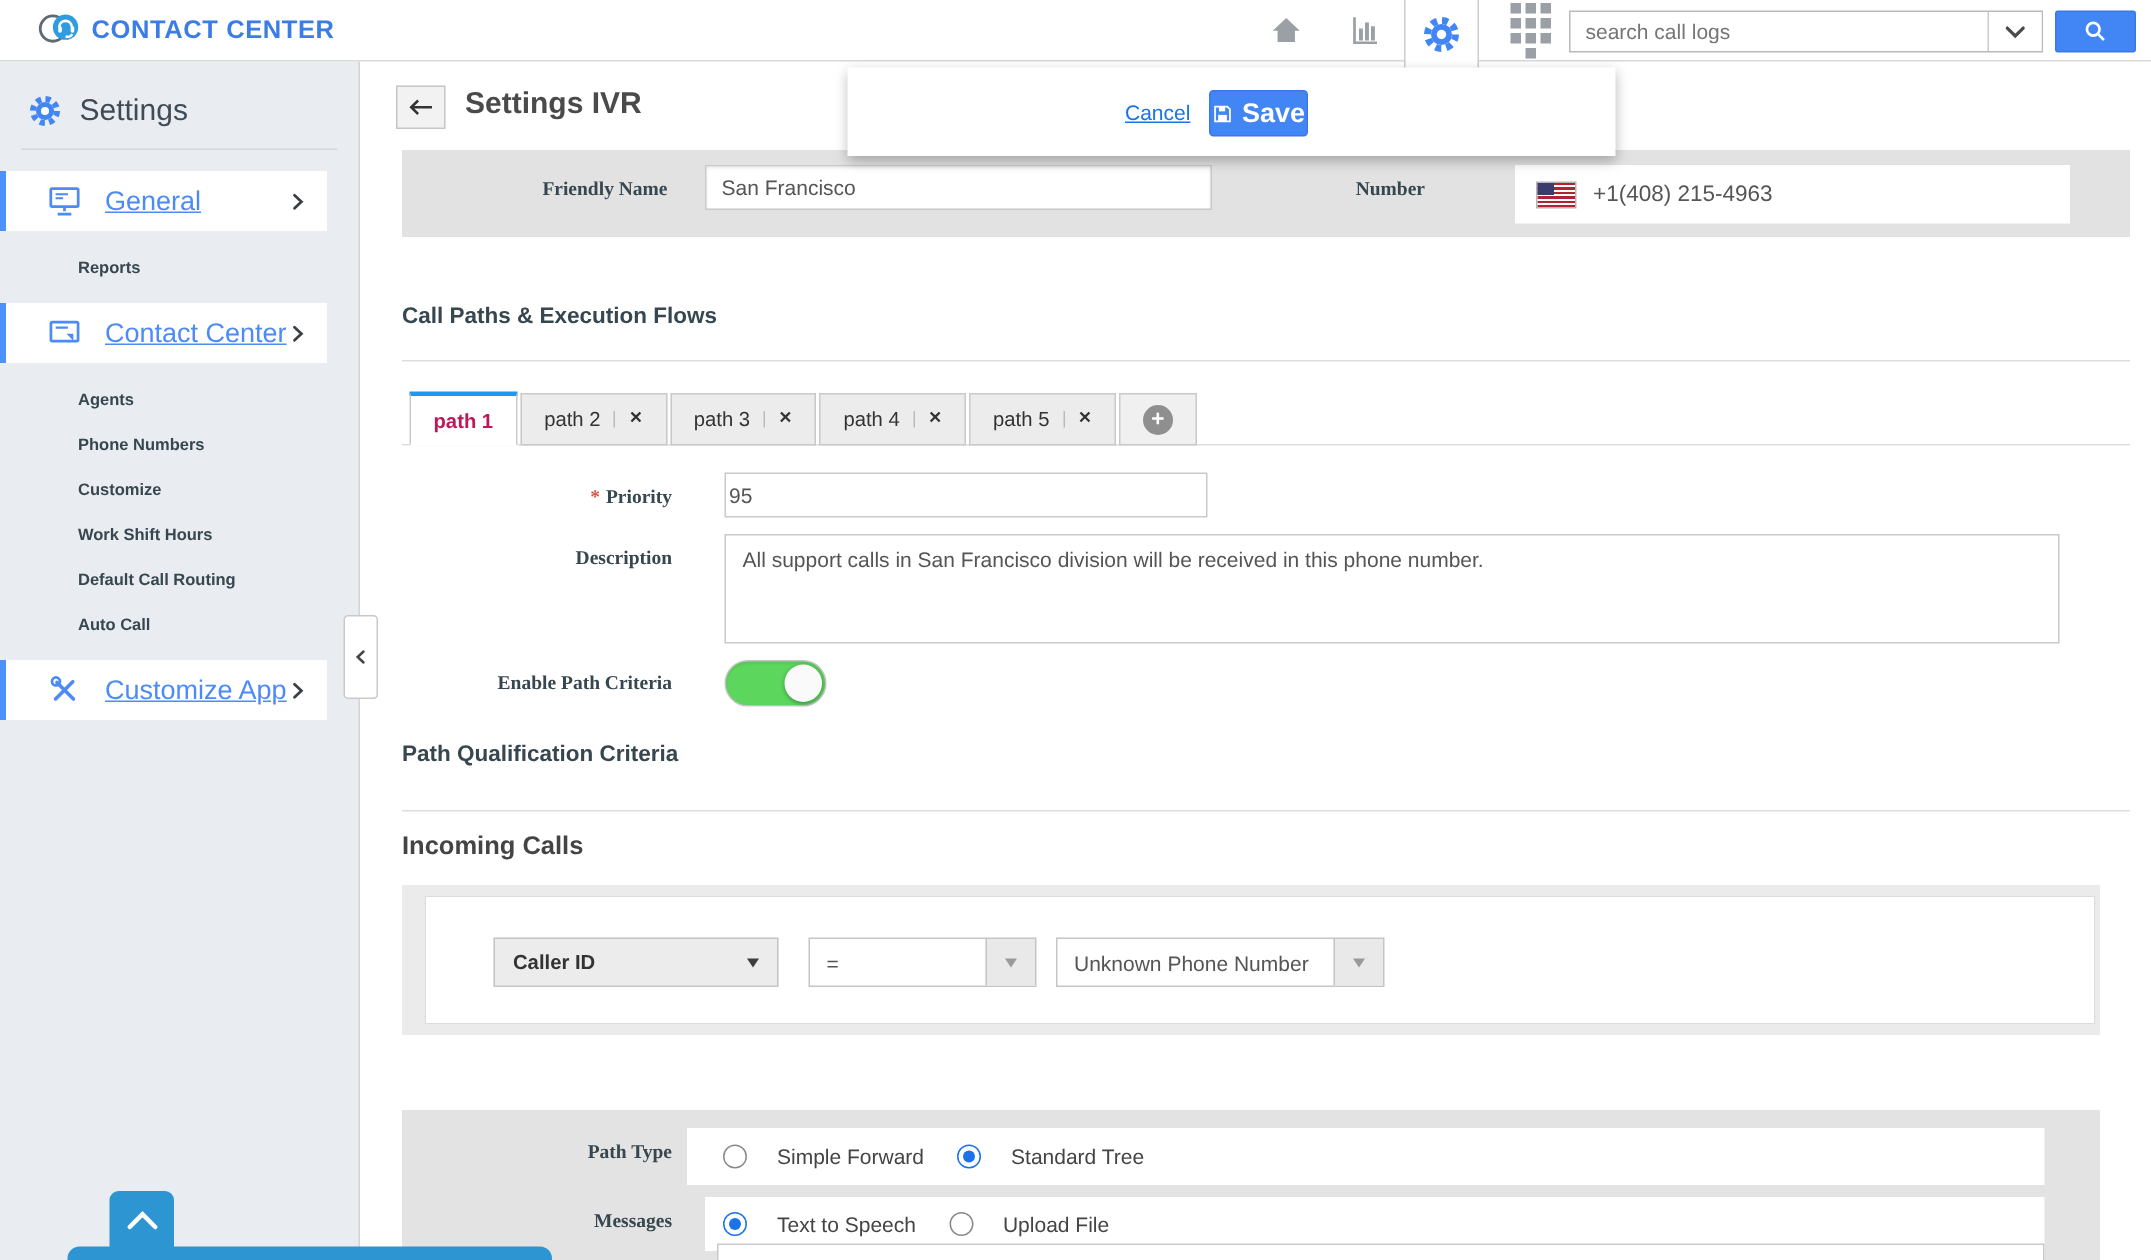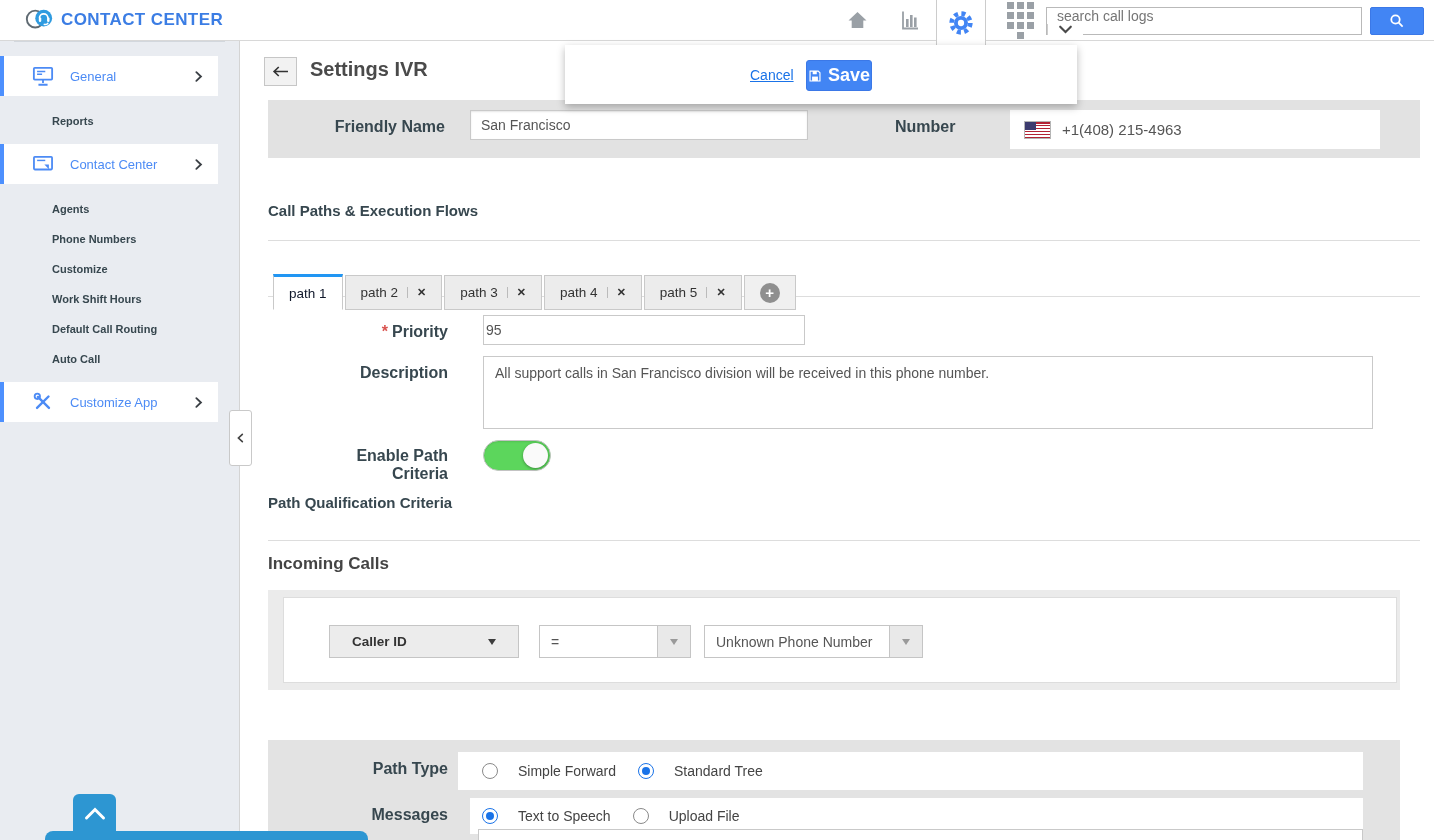--- a/index.html
+++ b/index.html
@@ -12,80 +12,80 @@
   .brand { position:absolute; left:24px; top:5px; display:flex; align-items:center; gap:7px; cursor:pointer; }
   .brand-text { font-size:17px; font-weight:bold; color:#3b7de4; letter-spacing:.4px; }
   .tb-icon { position:absolute; top:0; height:40px; display:flex; align-items:center; justify-content:center; cursor:pointer; }
   .tb-home { left:840px; width:34px; }
   .tb-chart { left:893px; width:34px; }
   .gear-panel { left:936px; width:50px; height:45px; background:#fff; border-left:1px solid #ccc; border-right:1px solid #ccc; z-index:11; }
   .tb-dialpad { left:1002px; width:36px; }
   .dialpad { display:grid; grid-template-columns:repeat(3,7px); grid-gap:3px; }
   .dialpad i { width:7px; height:7px; background:#9aa0a6; }
   .dialpad i:last-child { grid-column:2; }
-  .searchbox { position:absolute; left:1046px; top:7px; width:316px; height:28px; border:1px solid #b9b9b9; background:#fff; display:flex;flex-direction:column; }
+  .searchbox { position:absolute; left:1046px; top:7px; width:316px; height:28px; border:1px solid #b9b9b9; background:#fff; display:flex; }
   .searchbox input { flex:1; border:none; outline:none; padding:0 10px; font-size:14px; color:#555; font-family:inherit; background:transparent; }
   .search-dd { width:36px; border-left:1px solid #ccc; display:flex; align-items:center; justify-content:center; cursor:pointer; background:#fff; }
   .search-btn { position:absolute; left:1370px; top:7px; width:54px; height:28px; background:#4285f4; border:1px solid #3b78e7; border-radius:2px; display:flex; align-items:center; justify-content:center; cursor:pointer; }
 
   
   .sidebar { position:absolute; top:41px; left:0; width:240px; bottom:0; background:#e9ecf1; border-right:1px solid #d4d4d4; }
   .side-title { display:flex; align-items:center; gap:11px; padding:21px 16px 13px 18px; }
   .side-title .t { font-size:20px; color:#3f4b56; }
   .side-divider { height:1px; background:#d2d7dd; margin:0 14px 14px; }
   .nav-active { position:relative; height:40px; width:218px; background:#fff; border-left:4px solid #4d90fe; display:flex; align-items:center; margin-bottom:12px; cursor:pointer; }
   .nav-active .nicon { margin-left:28px; display:flex; }
-  .nav-active .nlabel { margin-left:16px; font-size:13px; color:#4c8bf5; }
+  .nav-active .nlabel { margin-left:16px; font-size:18px; color:#4c8bf5;text-decoration:underline; }
   .nav-active .chev { position:absolute; right:13px; display:flex; }
   .nav-plain { padding:7px 0 7px 52px; font-size:11px; font-weight:bold; color:#37474f; cursor:pointer; margin-bottom:4px; }
   .gap-sm { height:6px; }
   .collapse-handle { position:absolute; left:229px; top:410px; width:23px; height:56px; background:#fff; border:1px solid #c9c9c9; border-radius:3px; display:flex; align-items:center; justify-content:center; z-index:12; cursor:pointer; }
 
   
   .main { position:absolute; left:240px; top:41px; right:0; bottom:0; background:#fff; overflow:hidden; }
   .back-btn { position:absolute; left:24px; top:16px; width:33px; height:29px; background:#f2f2f2; border:1px solid #c6c6c6; display:flex; align-items:center; justify-content:center; cursor:pointer; }
   .page-title { position:absolute; left:70px; top:17px; font-size:20px; color:#4a4a4a; }
 
   .action-panel { position:absolute; left:565px; top:45px; width:512px; height:59px; background:#fff; box-shadow:0 3px 8px rgba(0,0,0,.28); z-index:20; }
   .cancel-link { position:absolute; left:185px; top:22px; font-size:14px; color:#1a73e8; text-decoration:underline; cursor:pointer; }
   .save-btn { position:absolute; left:241px; top:15px; width:66px; height:31px; background:#4285f4; border:1px solid #3b78e7; border-radius:3px; color:#fff; font-weight:bold; font-size:18px; display:flex; align-items:center; justify-content:center; gap:6px; cursor:pointer; }
 
-  .flabel { font-weight:bold; font-size:16px; color:#37474f; }
+  .flabel { font-weight:bold; font-size:13px; color:#37474f;font-family:Liberation Serif, serif; }
   .band { position:absolute; left:28px; top:59px; right:14px; height:58px; background:#e2e2e2; }
   .fn-label { position:absolute; left:60px; top:77px; width:145px; text-align:right; }
   .fn-input { position:absolute; left:230px; top:69px; width:338px; height:30px; border:1px solid #c9c9c9; padding:0 10px; font-size:14px; color:#555; font-family:inherit; box-shadow:inset 0 1px 2px rgba(0,0,0,.1); }
   .num-label { position:absolute; left:655px; top:77px; width:55px; text-align:right; }
   .num-box { position:absolute; left:770px; top:69px; width:370px; height:39px; background:#fff; display:flex; align-items:center; gap:11px; padding-left:14px; font-size:15px; color:#555; }
   .flag { width:27px; height:18px; border:1px solid #b5b5b5; background:repeating-linear-gradient(#b22234 0 1.5px,#fff 1.5px 3px); position:relative; flex:none; }
   .flag::after { content:''; position:absolute; left:0; top:0; width:11px; height:8px; background:#3c3b6e; }
 
   .sec-heading { position:absolute; left:28px; font-size:15px; font-weight:bold; color:#37474f; }
   .hr { position:absolute; left:28px; right:14px; height:1px; background:#ddd; }
 
   
   .tabs { position:absolute; left:33px; top:220px; display:flex; align-items:flex-end; gap:2px; z-index:2; }
   .tab { height:35px; display:flex; align-items:center; padding:0 15px; background:#ececec; border:1px solid #c9c9c9; font-size:13.5px; color:#333; cursor:pointer; gap:9px; }
-  .tab.active { background:#fff; border-top:3px solid #2196f3; border-bottom:1px solid #fff; font-weight:normal; height:36px; color:#0f172a;margin-top:13px; }
+  .tab.active { background:#fff; border-top:3px solid #2196f3; border-bottom:1px solid #fff; font-weight:bold; height:36px; color:#be185d; }
   .tab .x { border-left:1px solid #bbb; padding-left:9px; font-size:11px; font-weight:bold; color:#333; cursor:pointer; line-height:1; }
   .tab-add { width:52px; height:35px; background:#f0f0f0; border:1px solid #c9c9c9; display:flex; align-items:center; justify-content:center; cursor:pointer; }
   .tab-add .plus { width:20px; height:20px; border-radius:50%; background:#8f8f8f; color:#fff; font-size:15px; line-height:19px; text-align:center; font-weight:bold; }
 
   .prio-label { position:absolute; left:60px; top:282px; width:148px; text-align:right; }
   .req { color:#d9534f; margin-right:4px; font-weight:bold; }
   .prio-input { position:absolute; left:243px; top:274px; width:322px; height:30px; border:1px solid #c9c9c9; padding:0 2px; font-size:14px; color:#555; font-family:inherit; }
   .desc-label { position:absolute; left:60px; top:323px; width:148px; text-align:right; }
   .desc-area { position:absolute; left:243px; top:315px; width:890px; height:73px; border:1px solid #c9c9c9; padding:8px 11px; font-size:14px; color:#555; font-family:inherit; resize:none; }
   .epc-label { position:absolute; left:60px; top:406px; width:148px; text-align:right; }
   .toggle { position:absolute; left:243px; top:399px; width:68px; height:31px; border-radius:16px; background:#5cd65c; border:1px solid #c3c3c3; cursor:pointer; box-shadow:inset 0 1px 2px rgba(0,0,0,.1); }
   .toggle::after { content:''; position:absolute; right:2px; top:2px; width:25px; height:25px; background:#fafafa; border-radius:50%; box-shadow:0 1px 3px rgba(0,0,0,.35); }
 
   .ic-heading { position:absolute; left:28px; top:513px; font-size:17px; color:#444; }
   .ic-panel { position:absolute; left:28px; top:549px; width:1132px; height:100px; background:#ebebeb; }
   .ic-inner { position:absolute; left:15px; top:7px; width:1114px; height:86px; background:#fff; border:1px solid #ddd; }
-  .sel-field { position:absolute; left:45px; top:27px; width:190px; height:33px; background:#ececec; border:1px solid #c5c5c5; display:flex; align-items:center; justify-content:space-between; padding:0 22px; font-weight:bold; font-size:13.5px; color:#333; cursor:pointer; }
+  .sel-field { position:absolute; left:45px; top:27px; width:190px; height:33px; background:#ececec; border:1px solid #c5c5c5; display:flex; align-items:center; justify-content:space-between; padding:0 12px; font-weight:bold; font-size:13.5px; color:#333; cursor:pointer; }
   .caret { width:0; height:0; border-left:4.5px solid transparent; border-right:4.5px solid transparent; border-top:6px solid #3d3d3d; }
   .sel-plain { position:absolute; top:27px; height:33px; border:1px solid #c5c5c5; background:#fff; display:flex; align-items:stretch; cursor:pointer; }
   .sel-op { left:255px; width:152px; }
   .sel-val { left:420px; width:219px; }
   .sel-plain .txt { flex:1; display:flex; align-items:center; padding-left:11px; font-size:14px; color:#555; }
   .sel-plain .cbox { width:33px; background:#e9e9e9; border-left:1px solid #c5c5c5; display:flex; align-items:center; justify-content:center; }
   .sel-plain .cbox .caret { border-top-color:#9a9a9a; }
 
   .bottom-panel { position:absolute; left:28px; top:699px; width:1132px; height:141px; background:#e3e3e3; }
   .row-pt { position:absolute; left:190px; top:12px; width:905px; height:38px; background:#fff; display:flex; align-items:center; gap:22px; padding-left:24px; }
@@ -171,20 +171,30 @@
       <span style="display:flex">
         <svg width="18" height="18" viewBox="0 0 24 24">
             <circle cx="10" cy="10" r="5.6" fill="none" stroke="#fff" stroke-width="2.4"></circle>
             <path d="M14.3 14.3 L19.5 19.5" stroke="#fff" stroke-width="2.4"></path>
           </svg>
       </span>
     </div>
   </header>
 
   <aside class="sidebar">
+    <div class="side-title">
+      <span style="display:flex">
+        <svg width="24" height="24" viewBox="0 0 24 24">
+          <circle cx="12" cy="12" r="8" fill="none" stroke="#4285f4" stroke-width="4" stroke-dasharray="3.4 2.9"></circle>
+          <circle cx="12" cy="12" r="6" fill="#4285f4"></circle>
+          <circle cx="12" cy="12" r="2.7" fill="#fff"></circle>
+        </svg>
+      </span>
+      <span class="t">Settings</span>
+    </div>
     <div class="side-divider"></div>
 
     <div class="nav-active">
       <span class="nicon">
         <svg width="22" height="21" viewBox="0 0 24 23">
           <rect x="2" y="2" width="20" height="13" rx="1" fill="none" stroke="#4c8bf5" stroke-width="2"></rect>
           <path d="M5.5 6 h9 M5.5 9 h5.5" stroke="#4c8bf5" stroke-width="1.5"></path>
           <path d="M12 15 v3.5 M7 20.5 h10" stroke="#4c8bf5" stroke-width="2"></path>
         </svg>
       </span>

